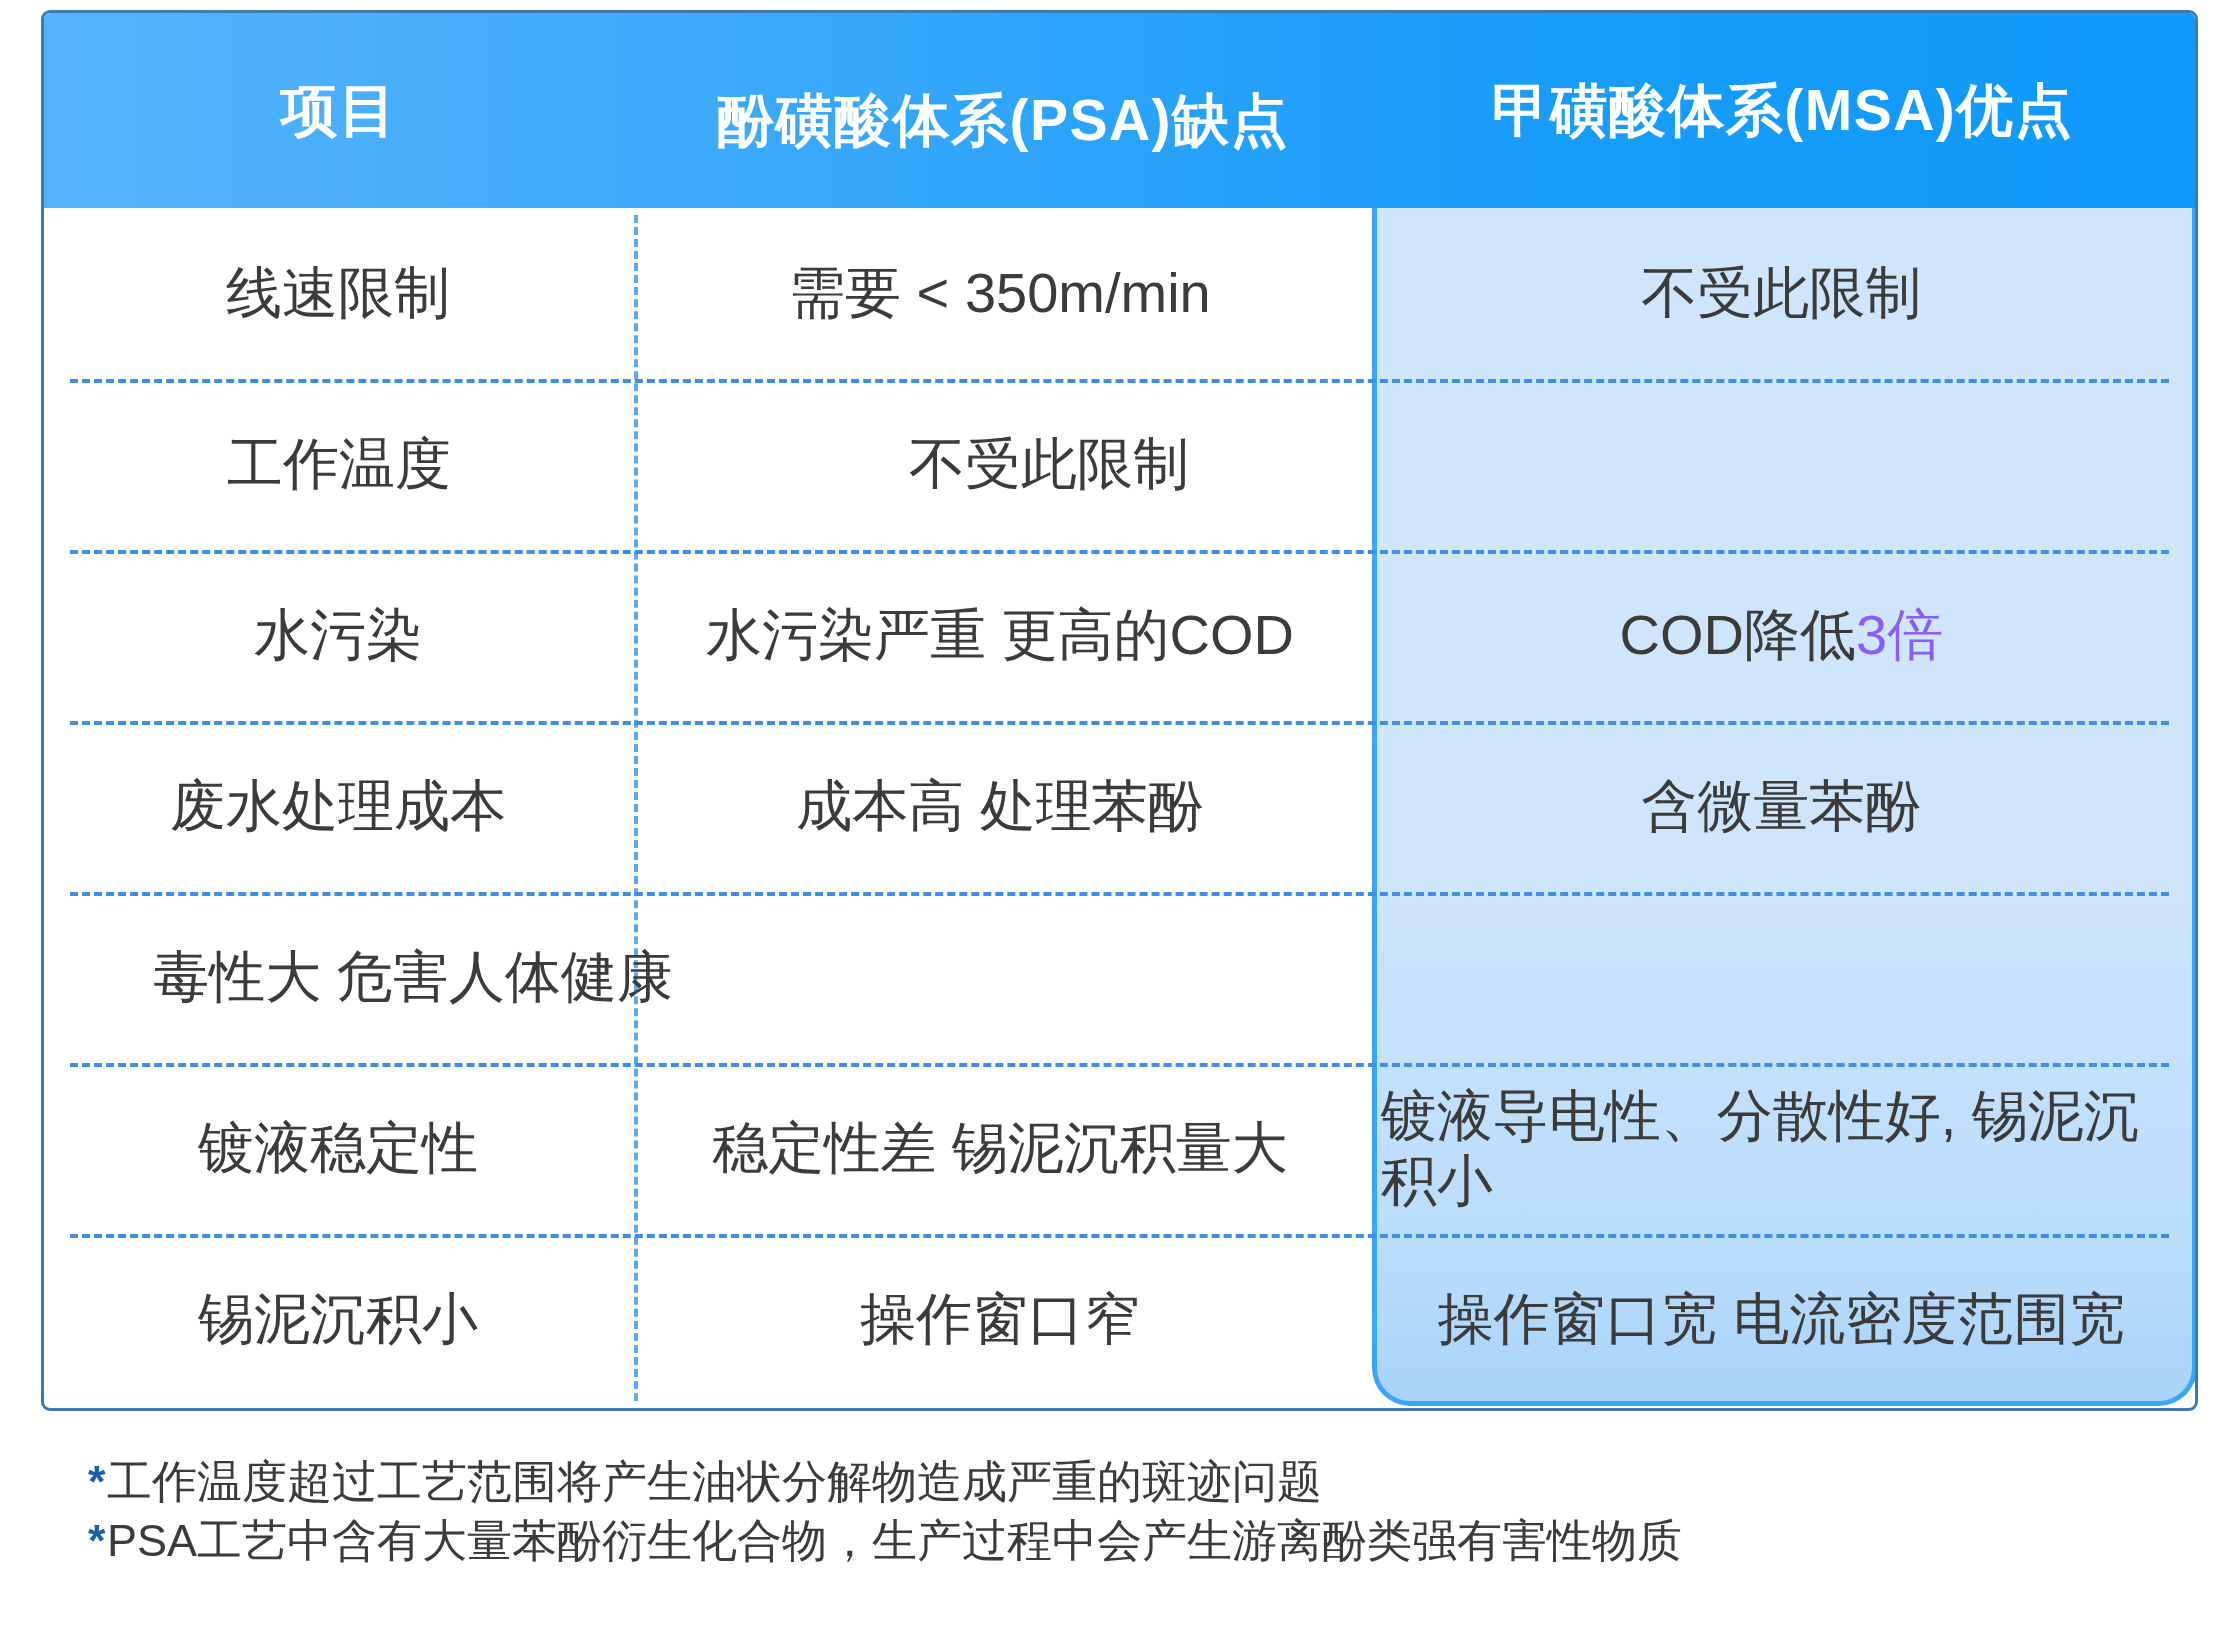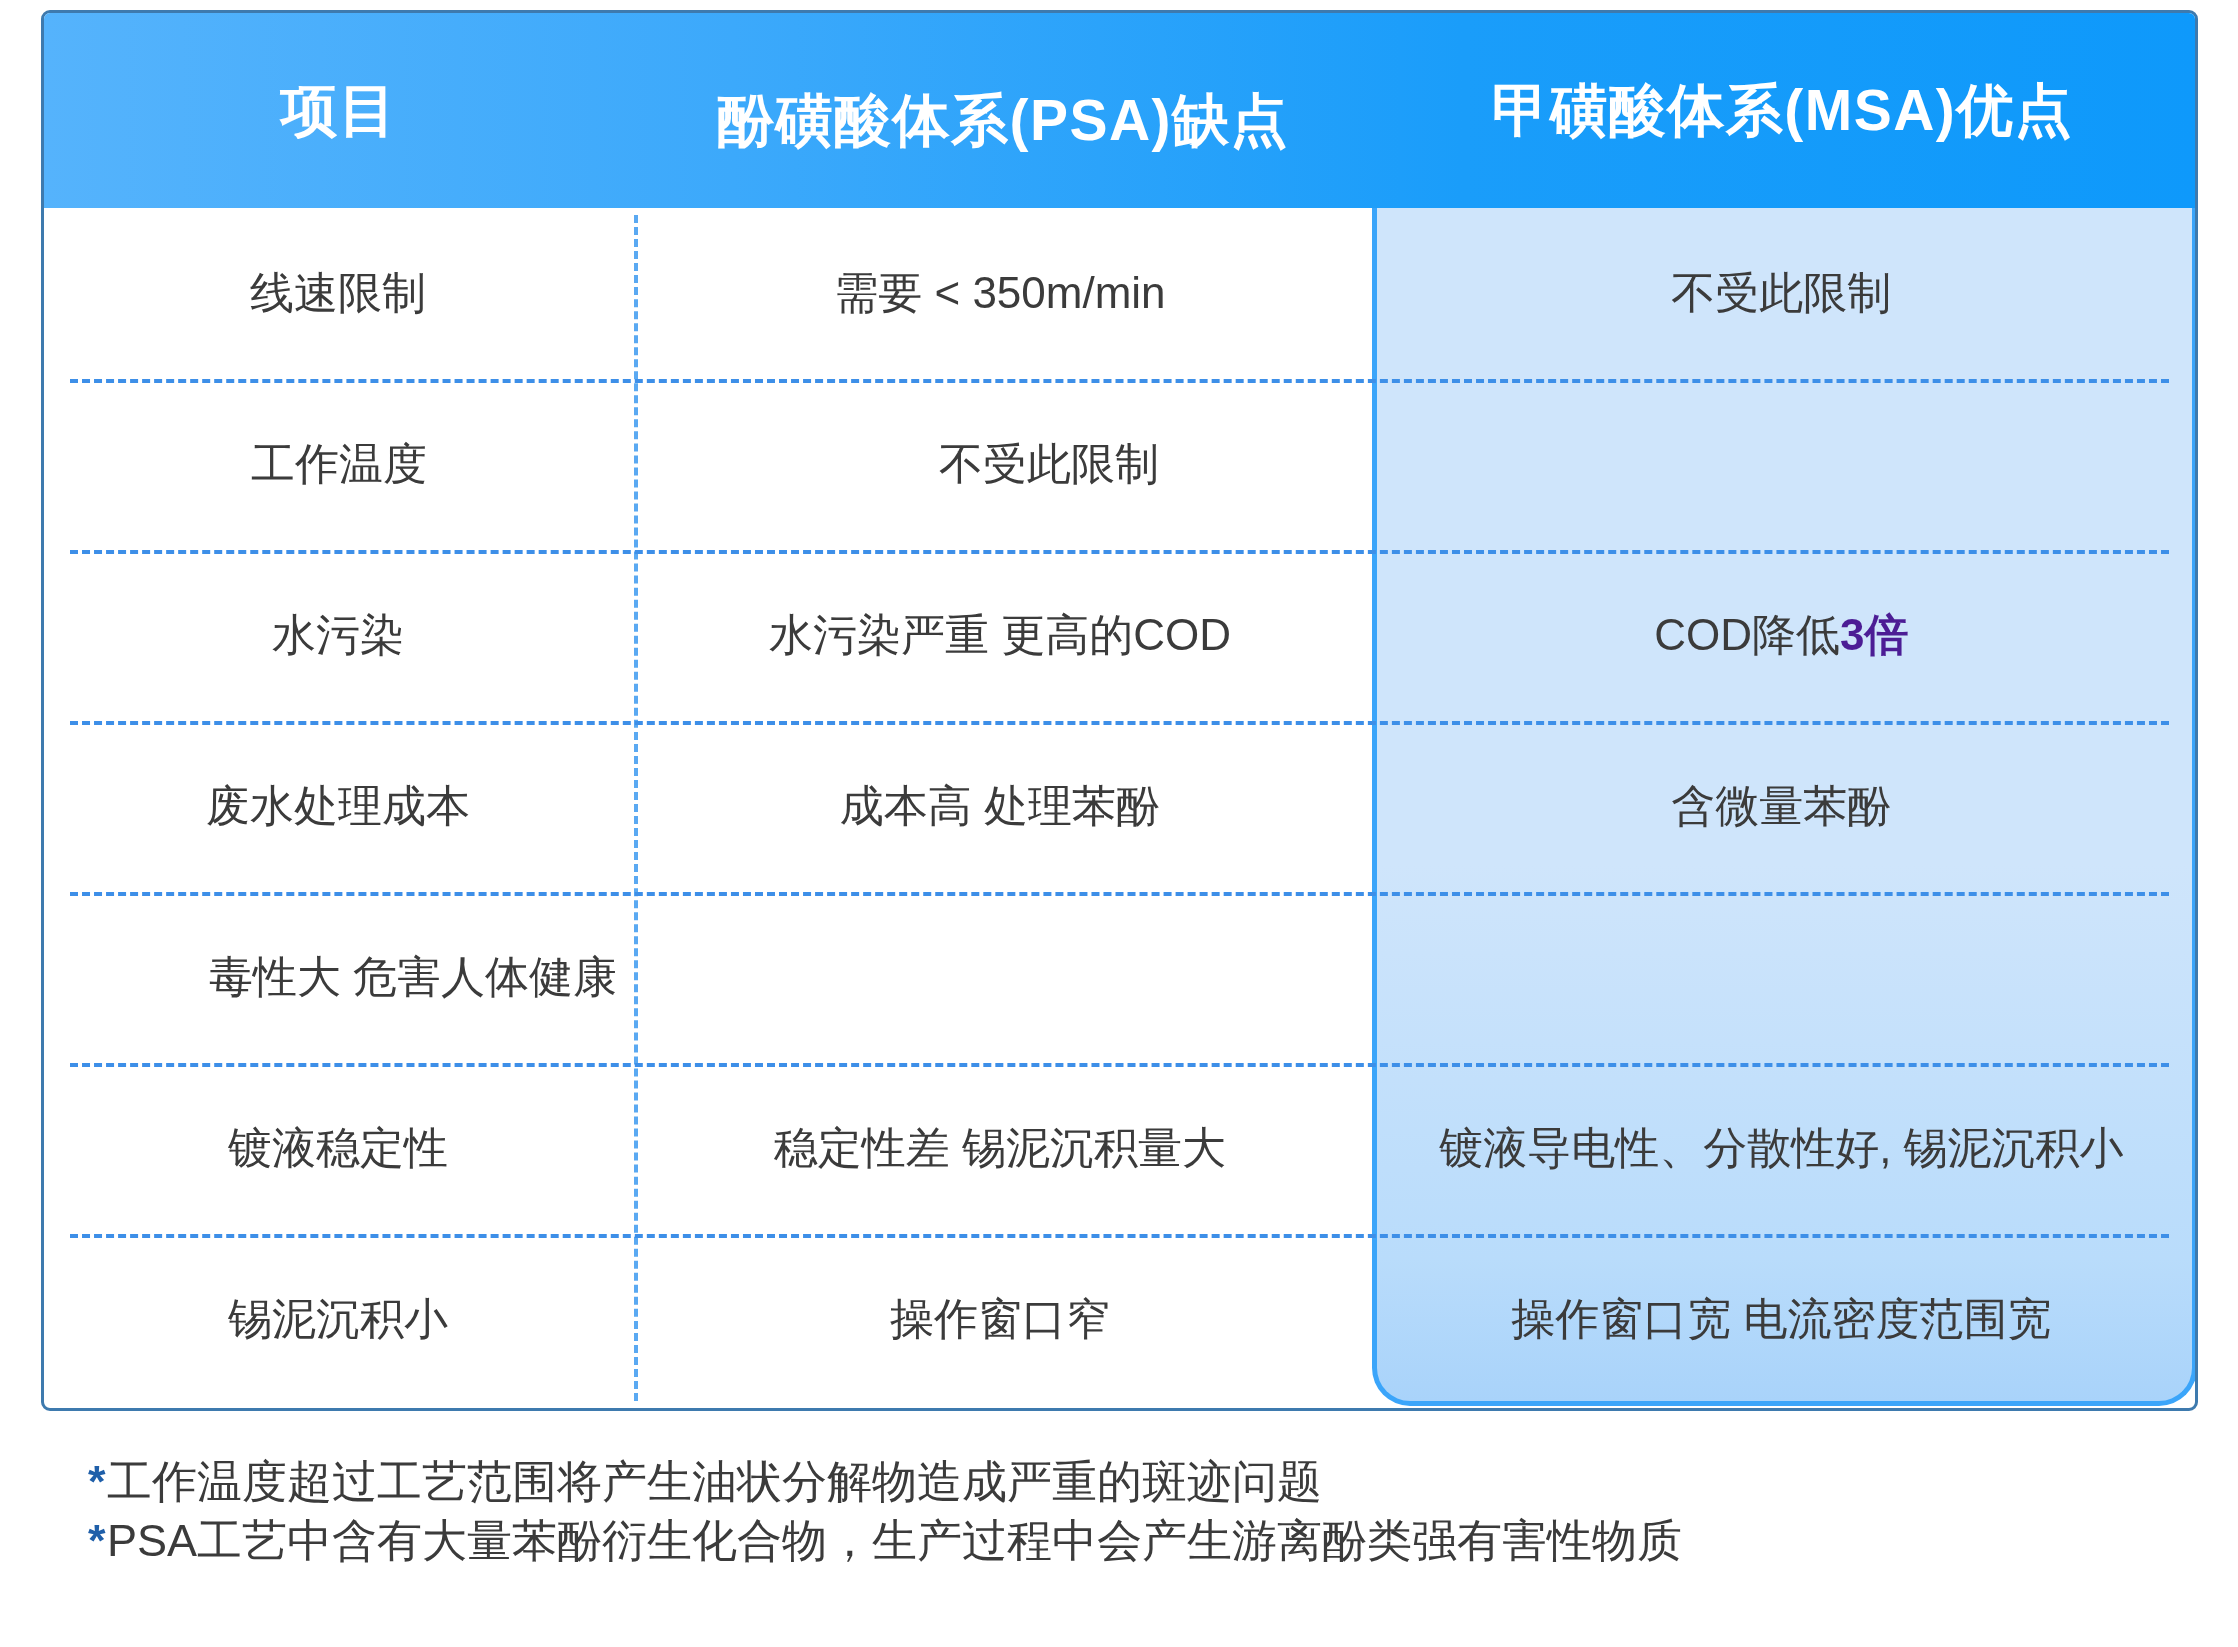--- a/index.html
+++ b/index.html
@@ -103,21 +103,21 @@
     right: 26px;
     top: 0;
     height: 0;
     border-top: 4.4px dashed #3D8FE8;
   }
   .cell {
     display: flex;
     align-items: center;
     justify-content: center;
     color: #3B3B3B;
-    font-size: 44px;
+    font-size: 56px;
     line-height: 1.15;
     padding: 4px 13px;
     box-sizing: border-box;
     position: relative;
   }
   .cell.c1 { width: 590px; }
   .cell.c2 {
     width: 738px;
   }
   .cell.c3 { width: 830px; }
@@ -126,22 +126,22 @@
   .vdiv {
     position: absolute;
     left: 590px;
     top: 7.3px;
     width: 0;
     height: 1186px;
     border-left: 4.4px dashed #5AA9F2;
   }
 
   .accent {
-    color: #4c1d95;
-    font-weight: bold;
+    color: #8b5cf6;
+    font-weight: normal;
   }
 
   
   .notes {
     position: absolute;
     left: 0;
     top: 1455px;
     width: 2239px;
     padding-left: 31px;
   }

